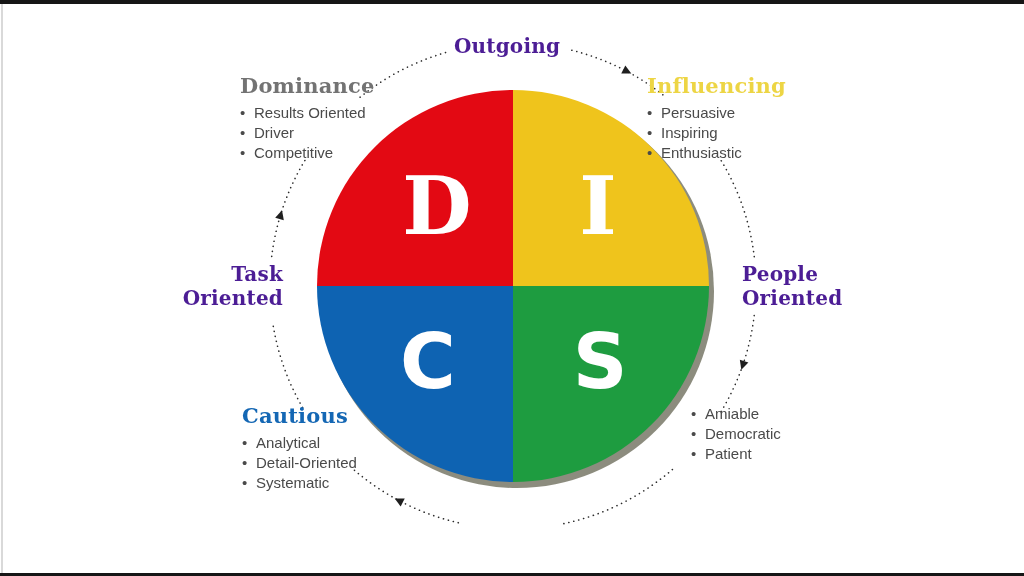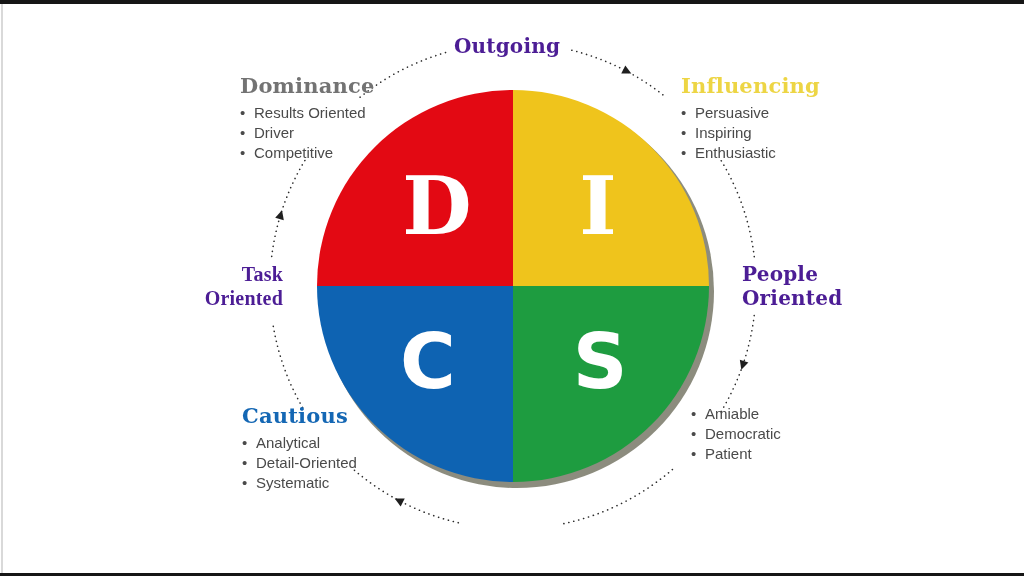--- a/index.html
+++ b/index.html
@@ -22,21 +22,21 @@
   .t-cautious{color:#1467B4;}
   .t-stabilizing{color:#2BA84A;}
   .traits{font-size:15px;color:#4a4a4a;}
   .trait{display:flex;line-height:20px;}
   .marker{width:14px;flex:0 0 14px;color:#4a4a4a;}
   .axis{
     font-family:"DejaVu Serif",serif;font-weight:bold;font-size:20px;
     color:#4c1d95;line-height:24px;letter-spacing:0.2px;
   }
   .center{text-align:center;}
-  .right{text-align:right;font-family:Liberation Serif, serif;}
+  .right{text-align:right;}
   .letter-serif{font-family:"DejaVu Serif",serif;font-weight:bold;}
   .letter-sans{font-family:"DejaVu Sans",sans-serif;font-weight:bold;}
 </style>
 </head>
 <body>
 
 <div id="stage">
 
   <div id="bar-top" class="bar"></div>
   <div id="bar-bottom" class="bar"></div>
@@ -99,21 +99,21 @@
         <span class="marker">•</span>
         <span>Driver</span>
       </div>
       <div class="trait">
         <span class="marker">•</span>
         <span>Competitive</span>
       </div>
     </div>
   </div>
 
-  <div class="block" style="left:681px;top:74px;width:190px;">
+  <div class="block" style="left:647px;top:74px;width:190px;">
     <div class="qtitle t-influencing">Influencing</div>
     <div class="traits">
       <div class="trait">
         <span class="marker">•</span>
         <span>Persuasive</span>
       </div>
       <div class="trait">
         <span class="marker">•</span>
         <span>Inspiring</span>
       </div>

